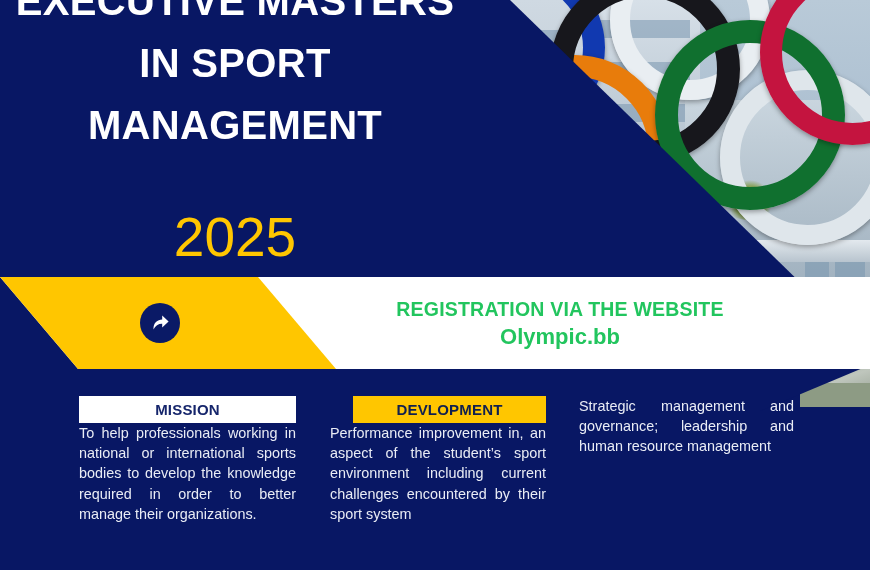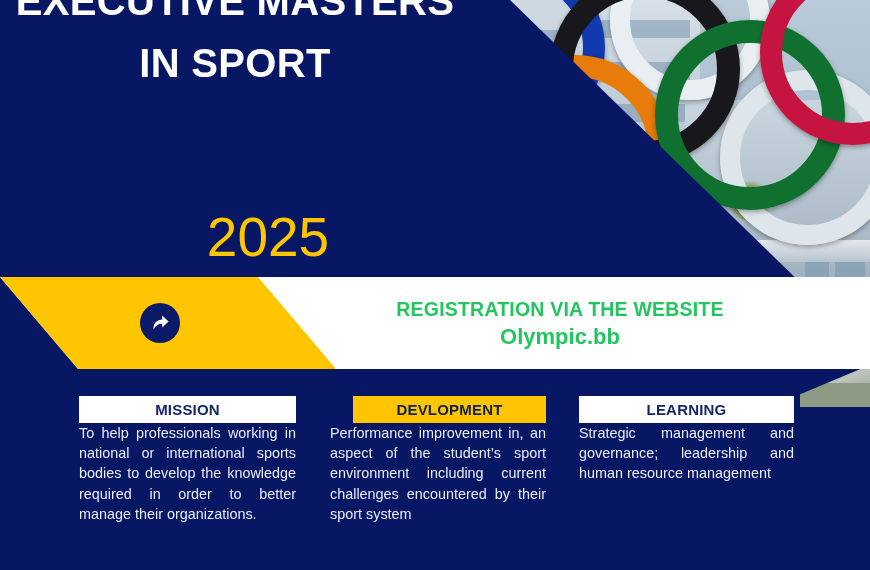--- a/index.html
+++ b/index.html
@@ -85,21 +85,20 @@
     letter-spacing:.3px;
   }
   .year{
     position:absolute;left:0;top:208px;width:470px;
     text-align:center;
     color:#ffc600;
     font-size:55px;
     line-height:58px;
     font-weight:400;
     z-index:6;
-    padding-left:33px;
   }
 
   
   .band{
     position:absolute;left:0;top:277px;width:870px;height:92px;
     z-index:7;
   }
   .band-white{
     position:absolute;inset:0;
     background:#ffffff;
@@ -202,20 +201,21 @@
     <div class="ring r-silver2"></div>
     <div class="ring r-green"></div>
     <div class="ring r-red"></div>
   </div>
 
   <div class="photo-wedge-big"></div>
 
   <div class="headline">
     <span class="l">EXECUTIVE MASTERS</span>
     <span class="l">IN SPORT</span>
+    <span class="l">MANAGEMENT</span>
   </div>
   <div class="year">2025</div>
 
   <div class="band">
     <div class="band-white"></div>
     <div class="band-yellow"></div>
   </div>
 
   <div class="share-badge">
     <svg width="26" height="26" viewBox="0 0 26 26" aria-hidden="true">
@@ -240,19 +240,18 @@
       <div class="card-head white">MISSION</div>
       <div class="card-body">To help professionals working in national or international sports bodies to develop the knowledge required in order to better manage their organizations.</div>
     </div>
 
     <div class="card c2">
       <div class="card-head yellow">DEVLOPMENT</div>
       <div class="card-body">Performance improvement in, an aspect of the student’s sport environment including current challenges encountered by their sport system</div>
     </div>
 
     <div class="card c3">
-      <div class="card-head white">LEARNING</div>
       <div class="card-body">Strategic management and governance; leadership and human resource management</div>
     </div>
 
   </div>
 
 </div>
 
 </body></html>

